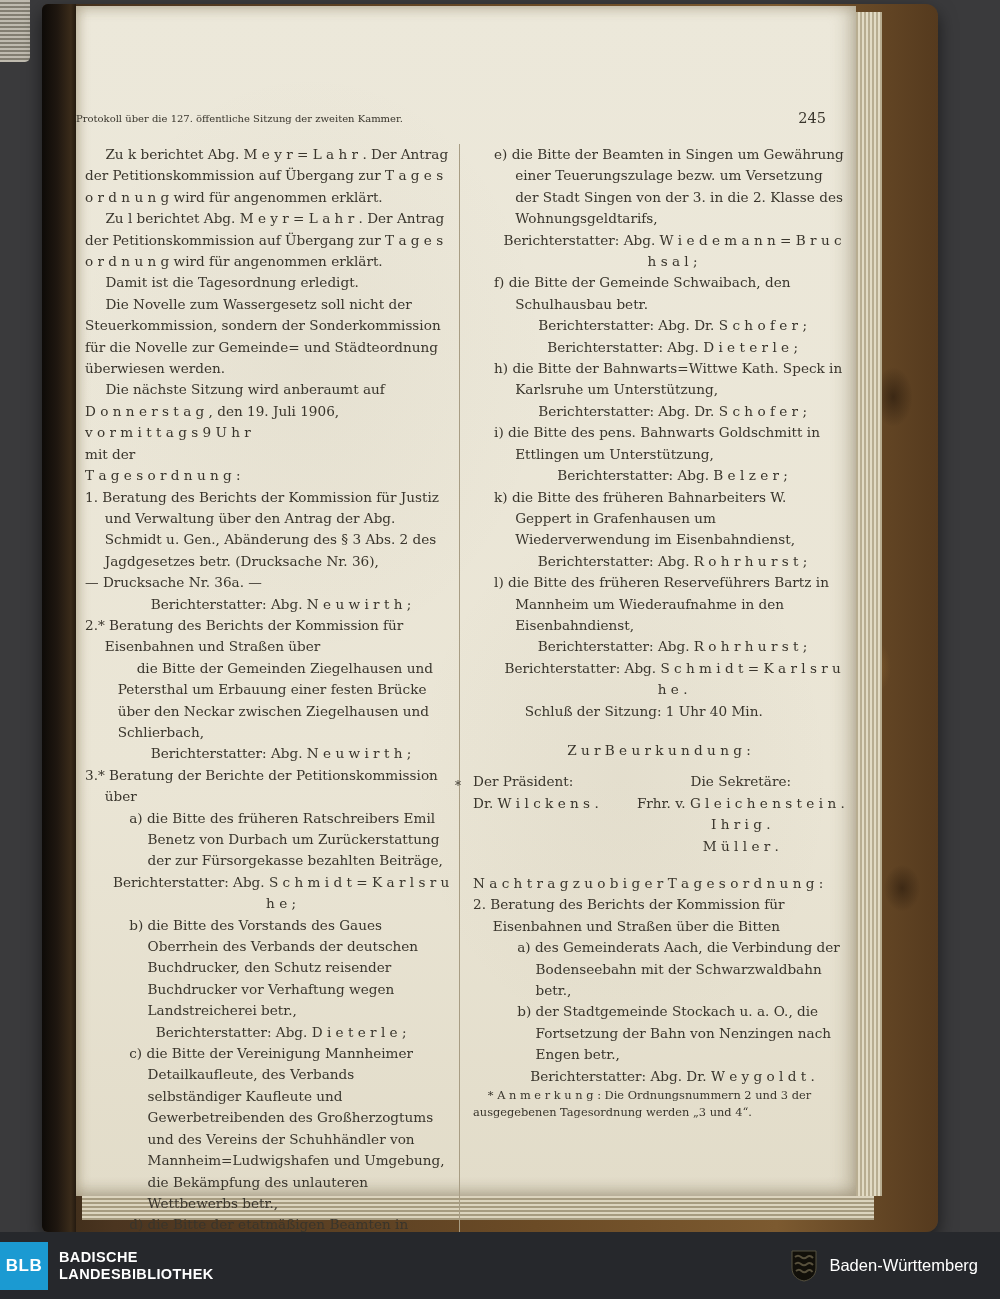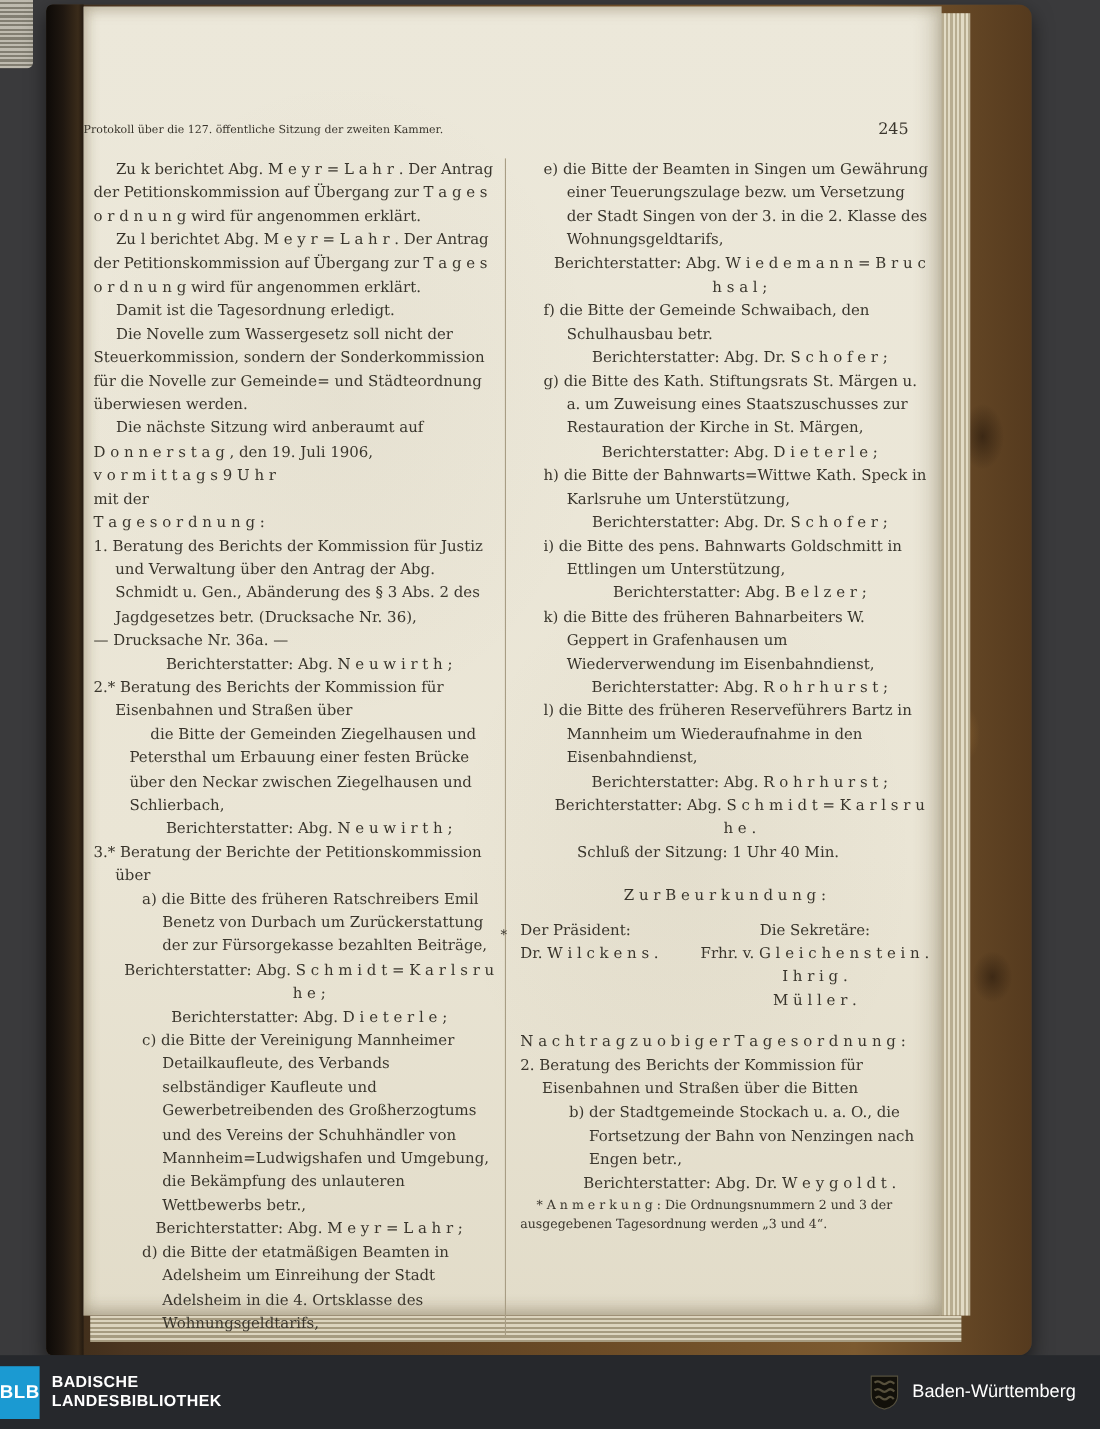--- a/index.html
+++ b/index.html
@@ -82,21 +82,21 @@
   .sig-r{flex:1;text-align:center;}
   .nach{margin-top:16px;}
   .footnote{font-size:11.4px;line-height:16.5px;margin:18px 0 0 0;text-indent:1.3em;}
   
   .footer{
     position:absolute;left:0;bottom:0;width:1000px;height:67px;
     background:#26282c;display:flex;align-items:center;
     font-family:"Liberation Sans", sans-serif;color:#ffffff;
   }
   .blb{
-    width:36px;height:48px;background:#1b9ad2;flex:0 0 auto;
+    width:48px;height:48px;background:#1b9ad2;flex:0 0 auto;
     display:flex;align-items:center;justify-content:center;
     font-weight:bold;font-size:17px;letter-spacing:.5px;
   }
   .libname{margin-left:11px;font-weight:bold;font-size:14.5px;line-height:17px;letter-spacing:.4px;}
   .region{margin-left:auto;margin-right:22px;display:flex;align-items:center;gap:12px;font-size:16.5px;}
   .coa{display:block;}
 </style>
 </head>
 <body>
 
@@ -129,33 +129,32 @@
             <p class="p-center">T a g e s o r d n u n g :</p>
             <p class="p-item">1. Beratung des Berichts der Kommission für Justiz und Verwaltung über den Antrag der Abg. Schmidt u. Gen., Abänderung des § 3 Abs. 2 des Jagdgesetzes betr. (Drucksache Nr. 36),</p>
             <p class="p-center">— Drucksache Nr. 36a. —</p>
             <p class="p-ber">Berichterstatter: Abg. N e u w i r t h ;</p>
             <p class="p-item">2.* Beratung des Berichts der Kommission für Eisenbahnen und Straßen über</p>
             <p class="p-sub">die Bitte der Gemeinden Ziegelhausen und Petersthal um Erbauung einer festen Brücke über den Neckar zwischen Ziegelhausen und Schlierbach,</p>
             <p class="p-ber">Berichterstatter: Abg. N e u w i r t h ;</p>
             <p class="p-item">3.* Beratung der Berichte der Petitionskommission über</p>
             <p class="p-alpha">a) die Bitte des früheren Ratschreibers Emil Benetz von Durbach um Zurückerstattung der zur Fürsorgekasse bezahlten Beiträge,</p>
             <p class="p-ber">Berichterstatter: Abg. S c h m i d t = K a r l s r u h e ;</p>
+            <p class="p-alpha">b) die Bitte des Vorstands des Gaues Oberrhein des Verbands der deutschen Buchdrucker, den Schutz reisender Buchdrucker vor Verhaftung wegen Landstreicherei betr.,</p>
             <p class="p-ber">Berichterstatter: Abg. D i e t e r l e ;</p>
             <p class="p-alpha">c) die Bitte der Vereinigung Mannheimer Detailkaufleute, des Verbands selbständiger Kaufleute und Gewerbetreibenden des Großherzogtums und des Vereins der Schuhhändler von Mannheim=Ludwigshafen und Umgebung, die Bekämpfung des unlauteren Wettbewerbs betr.,</p>
-            <p class="p-ber">Berichterstatter: Abg. M e y r = L a h r ;</p>
             <p class="p-alpha">d) die Bitte der etatmäßigen Beamten in Adelsheim um Einreihung der Stadt Adelsheim in die 4. Ortsklasse des Wohnungsgeldtarifs,</p>
           </div>
         <div class="vr"></div>
         <div class="col-r">
           <div>
               <p class="p-alphr">e) die Bitte der Beamten in Singen um Gewährung einer Teuerungszulage bezw. um Versetzung der Stadt Singen von der 3. in die 2. Klasse des Wohnungsgeldtarifs,</p>
               <p class="p-ber">Berichterstatter: Abg. W i e d e m a n n = B r u c h s a l ;</p>
               <p class="p-alphr">f) die Bitte der Gemeinde Schwaibach, den Schulhausbau betr.</p>
               <p class="p-ber">Berichterstatter: Abg. Dr. S c h o f e r ;</p>
-              <p class="p-alphr">g) die Bitte des Kath. Stiftungsrats St. Märgen u. a. um Zuweisung eines Staatszuschusses zur Restauration der Kirche in St. Märgen,</p>
               <p class="p-ber">Berichterstatter: Abg. D i e t e r l e ;</p>
               <p class="p-alphr">h) die Bitte der Bahnwarts=Wittwe Kath. Speck in Karlsruhe um Unterstützung,</p>
               <p class="p-ber">Berichterstatter: Abg. Dr. S c h o f e r ;</p>
               <p class="p-alphr">i) die Bitte des pens. Bahnwarts Goldschmitt in Ettlingen um Unterstützung,</p>
               <p class="p-ber">Berichterstatter: Abg. B e l z e r ;</p>
               <p class="p-alphr">k) die Bitte des früheren Bahnarbeiters W. Geppert in Grafenhausen um Wiederverwendung im Eisenbahndienst,</p>
               <p class="p-ber">Berichterstatter: Abg. R o h r h u r s t ;</p>
               <p class="p-alphr">l) die Bitte des früheren Reserveführers Bartz in Mannheim um Wiederaufnahme in den Eisenbahndienst,</p>
               <p class="p-ber">Berichterstatter: Abg. R o h r h u r s t ;</p>
               <p class="p-ber">Berichterstatter: Abg. S c h m i d t = K a r l s r u h e .</p>
@@ -175,20 +174,21 @@
                 <p>Frhr. v. G l e i c h e n s t e i n .</p>
                 <p>I h r i g .</p>
                 <p>M ü l l e r .</p>
               </div>
             </div>
           </div>
 
           <div class="nach">
               <p class="p-center">N a c h t r a g  z u  o b i g e r  T a g e s o r d n u n g :</p>
               <p class="p-item">2. Beratung des Berichts der Kommission für Eisenbahnen und Straßen über die Bitten</p>
+              <p class="p-alpha">a) des Gemeinderats Aach, die Verbindung der Bodenseebahn mit der Schwarzwaldbahn betr.,</p>
               <p class="p-alpha">b) der Stadtgemeinde Stockach u. a. O., die Fortsetzung der Bahn von Nenzingen nach Engen betr.,</p>
               <p class="p-ber">Berichterstatter: Abg. Dr. W e y g o l d t .</p>
             </div>
 
           <p class="footnote">* A n m e r k u n g :  Die Ordnungsnummern 2 und 3 der ausgegebenen Tagesordnung werden „3 und 4“.</p>
         </div>
       </div>
     </div>
   </div>
 

